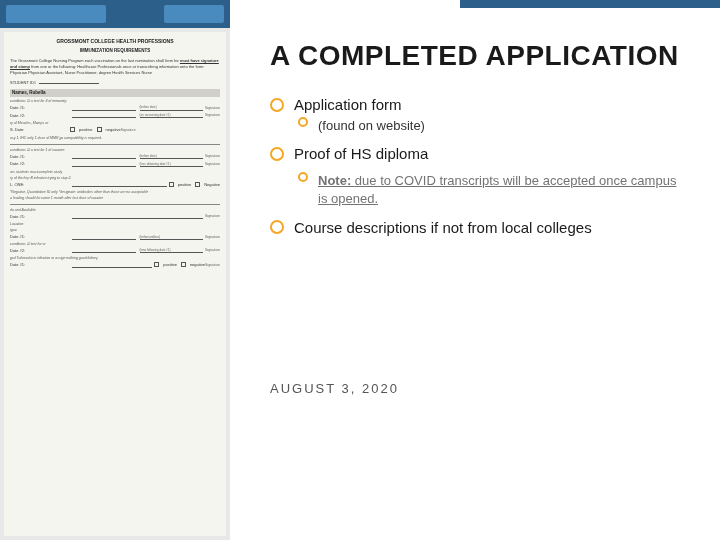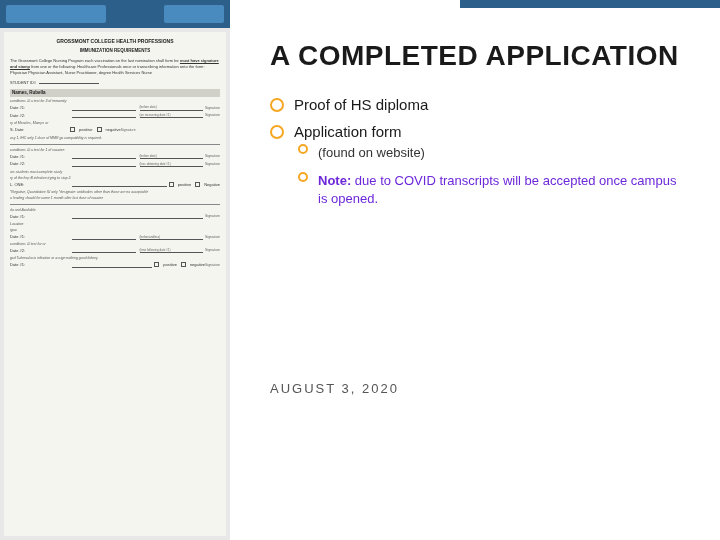--- a/index.html
+++ b/index.html
@@ -238,22 +238,23 @@
     }
 
     .sub-item-text {
       font-size: 13px;
       color: #333;
       line-height: 1.4;
     }
 
     .note-text {
       font-size: 13px;
-      color: #6d28d9;
+      color: #737373;
       line-height: 1.4;
+      text-decoration: underline;
     }
 
     .note-bold {
       font-weight: bold;
     }
 
     .footer-date {
       font-size: 13px;
       color: #555;
       letter-spacing: 2px;
@@ -409,41 +410,47 @@
 <div class="right-panel" style="position:relative;">
   <div class="top-bar"></div>
   <div class="main-content" style="margin-top: 8px;">
     <h1 class="main-title">A COMPLETED APPLICATION</h1>
 
     <ul class="checklist">
 
       <li class="checklist-item">
         <div class="checklist-item-main">
           <div class="bullet-circle"></div>
-          <span class="item-text">Proof of HS diploma</span>
+          <span class="item-text">Application form</span>
+        </div>
+        <div class="sub-item">
+          <div class="bullet-circle-inner"></div>
+          <span class="sub-item-text">(found on website)</span>
         </div>
       </li>
 
       <li class="checklist-item">
         <div class="checklist-item-main">
           <div class="bullet-circle"></div>
-          <span class="item-text">Application form</span>
-        </div>
-        <div class="sub-item">
-          <div class="bullet-circle-inner"></div>
-          <span class="sub-item-text">(found on website)</span>
+          <span class="item-text">Proof of HS diploma</span>
         </div>
       </li>
 
 
       <li class="checklist-item">
         <div class="sub-item">
           <div class="bullet-circle-inner"></div>
           <span class="sub-item-text note-text"><span class="note-bold">Note: </span><span> due to COVID transcripts will be accepted once campus is opened.</span></span>
         </div>
       </li>
 
+      <li class="checklist-item">
+        <div class="checklist-item-main">
+          <div class="bullet-circle"></div>
+          <span class="item-text">Course descriptions if not from local colleges</span>
+        </div>
+      </li>
 
     </ul>
   </div>
 
   <div class="footer-date">AUGUST 3, 2020</div>
 </div>
 
 </body></html>

